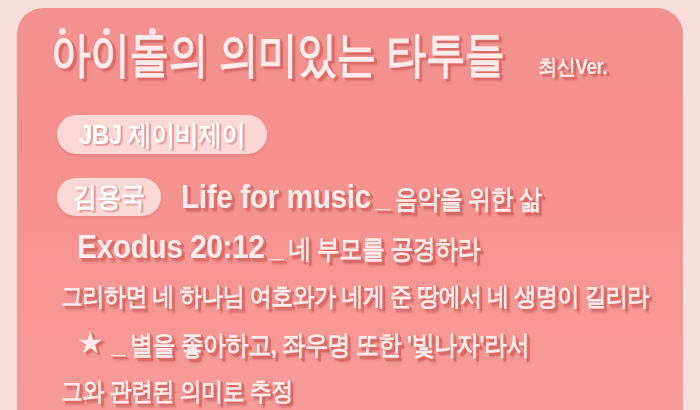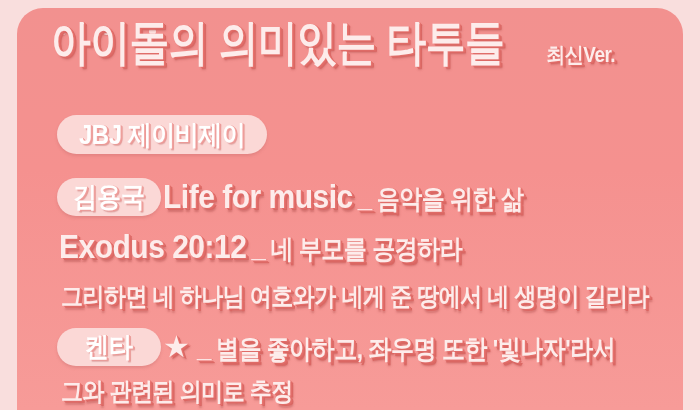--- a/index.html
+++ b/index.html
@@ -43,22 +43,22 @@
       1px 0px 0 #e8746f,
       2px 1px 0 #e06d69,
       3px 2px 0 #da6763,
       3px 3px 2px rgba(168,70,68,.45);
     letter-spacing:-0.5px;
     white-space:nowrap;
   }
 
   
   .title-row{
-    position:absolute;left:34px;top:18px;
-    display:flex;align-items:flex-end;gap:24px;justify-content:space-between;
+    position:absolute;left:34px;top:30px;
+    display:flex;align-items:flex-end;gap:16px;justify-content:space-between;
   }
   .title{
     font-size:41px;font-weight:900;line-height:1;
     font-stretch:condensed;
     transform:scaleY(1.18) scaleX(.97);
     transform-origin:left bottom;
   }
   .title-ver{
     font-size:19px;font-weight:900;line-height:1;
     transform:scaleY(1.12);
@@ -87,21 +87,21 @@
     position:absolute;left:40px;top:107px;
     height:39px;padding:0 22px;
   }
   .grp-pill .tx{font-size:24px;font-weight:900;transform:scaleY(1.14);}
 
   
   .row{position:absolute;left:40px;display:flex;align-items:center;}
   .row .name-pill{height:38px;padding:12px 16px;min-width:104px;}
   .row .name-pill .tx{font-size:24px;font-weight:900;transform:scaleY(1.14);letter-spacing:0px;}
 
-  .row .desc{margin-left:2px;display:flex;align-items:baseline;text-align:right;}
+  .row .desc{margin-left:20px;display:flex;align-items:baseline;text-align:right;}
   .desc-main{font-size:30px;font-weight:900;line-height:1;transform:scaleY(1.12);transform-origin:left center;}
   .desc-dash{font-size:26px;font-weight:900;margin:0 5px;line-height:1;transform:scaleY(1.05);}
   .desc-sub{font-size:23px;font-weight:900;line-height:1;transform:scaleY(1.16);transform-origin:left center;}
 
   .cont{
     position:absolute;left:44px;
     font-size:22px;font-weight:900;line-height:1;
     transform:scaleY(1.16);transform-origin:left center;
   }
 
@@ -160,23 +160,20 @@
     <div class="row" id="r2">
       <div class="desc">
         <span class="tx desc-main">Exodus 20:12</span>
         <span class="tx desc-dash">_</span>
         <span class="tx desc-sub">네 부모를 공경하라</span>
       </div>
     </div>
     <div class="tx cont" id="c1">그리하면 네 하나님 여호와가 네게 준 땅에서 네 생명이 길리라</div>
 
     <div class="row" id="r3">
-      <div class="pill name-pill">
-        <span class="tx">켄타</span>
-      </div>
       <div class="desc">
         <span class="star">★</span>
         <span class="tx desc-dash">_</span>
         <span class="tx desc-sub">별을 좋아하고, 좌우명 또한 '빛나자'라서</span>
       </div>
     </div>
     <div class="tx cont" id="c2">그와 관련된 의미로 추정</div>
 
   </div>
 </div>

